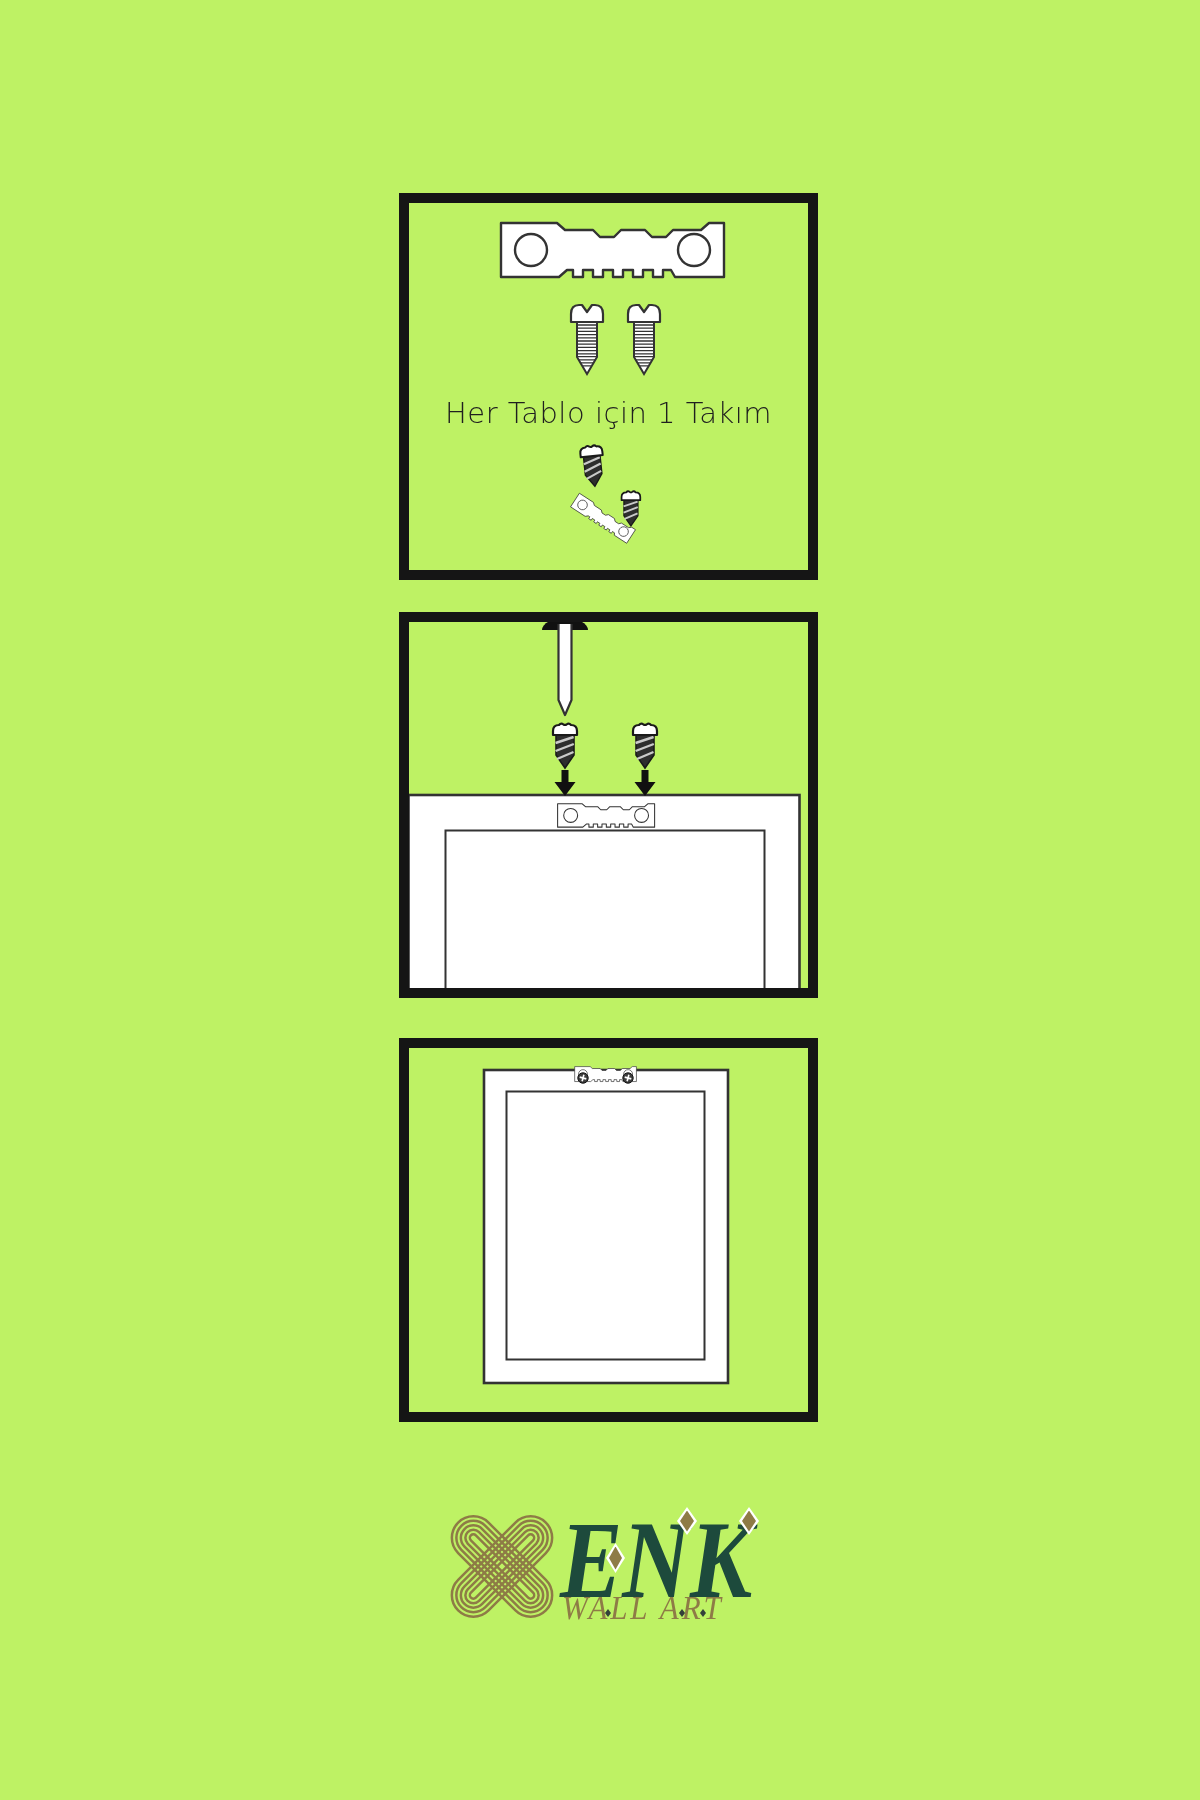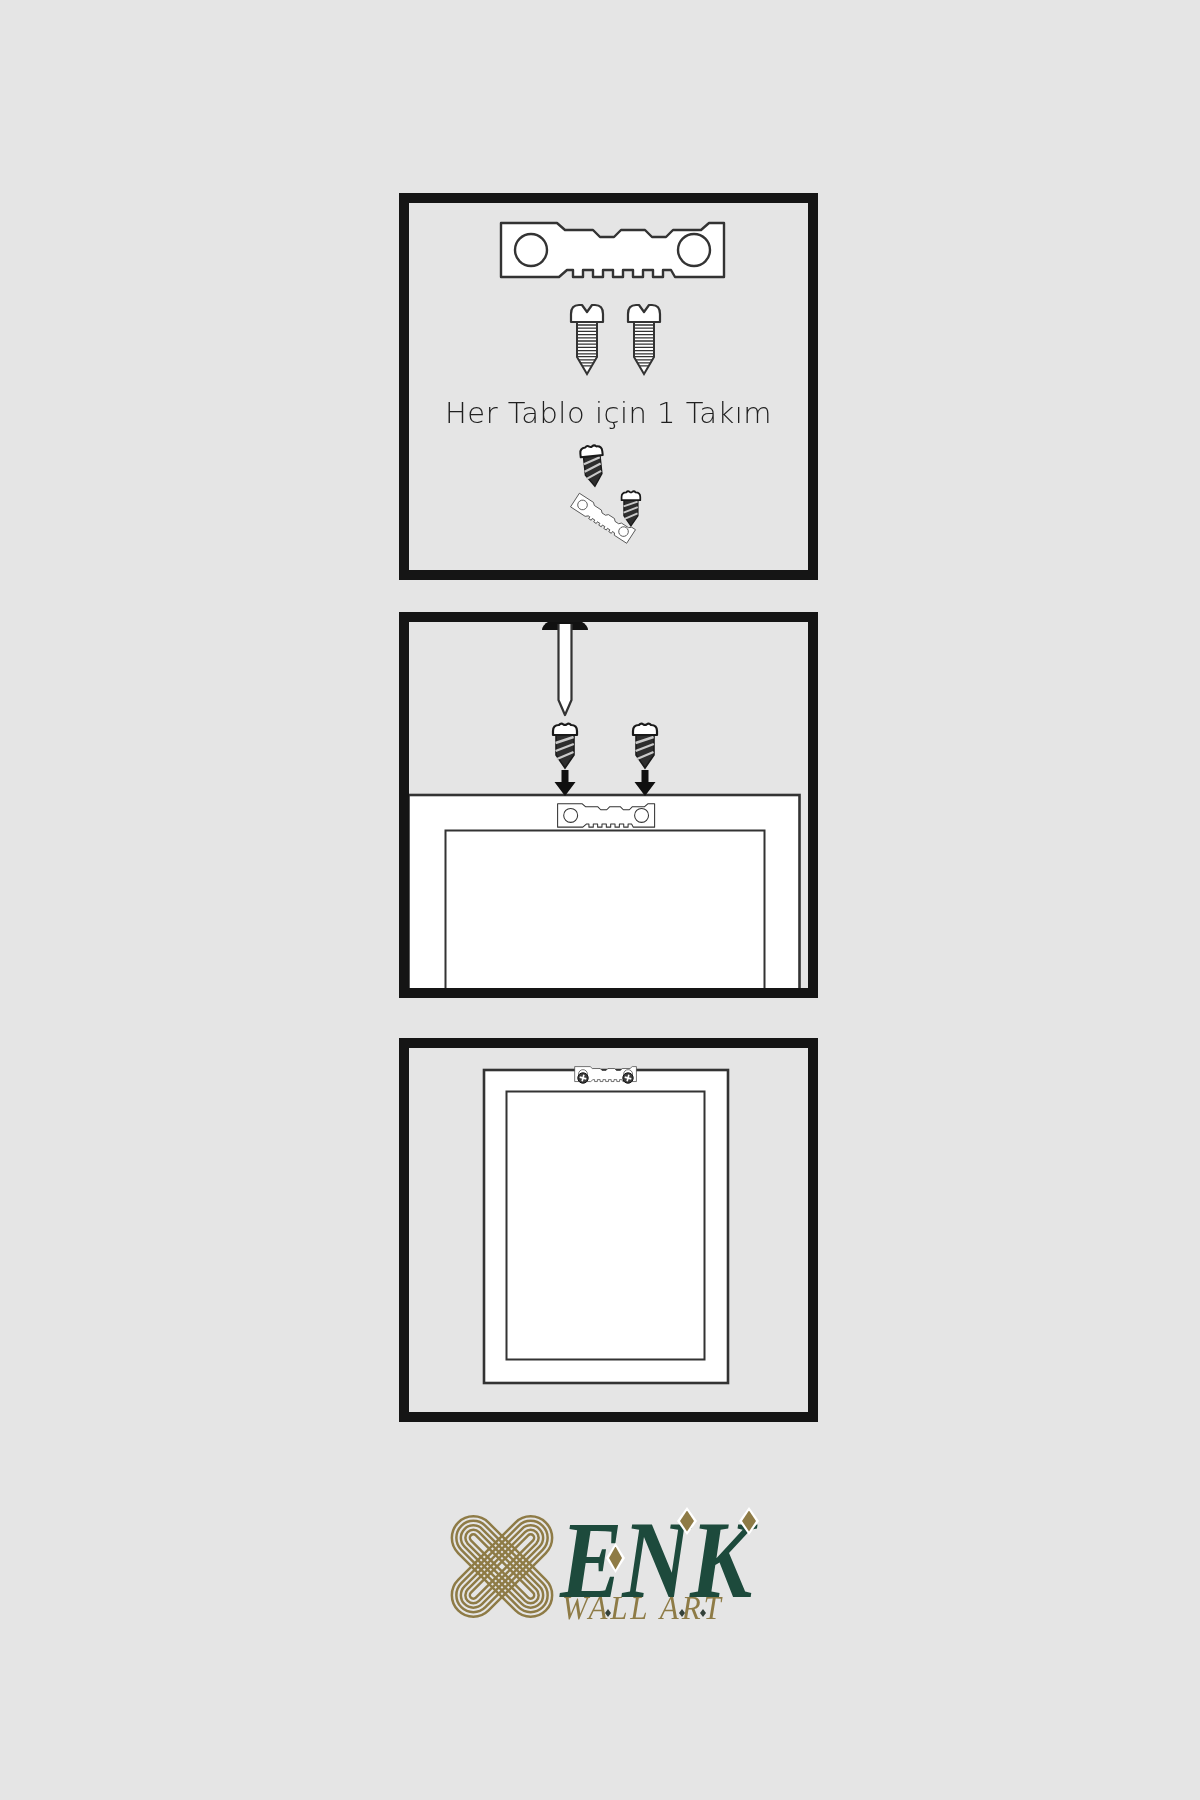--- a/index.html
+++ b/index.html
@@ -1,16 +1,16 @@
 <!DOCTYPE html>
 <html><head>
 <meta charset="utf-8">
 <style>
   html,body{margin:0;padding:0;background:#ffffff;}
-  .page{position:relative;width:1200px;height:1800px;background:#e5e5e5;overflow:hidden;
+  .page{position:relative;width:1200px;height:1800px;background:#bef264;overflow:hidden;
         font-family:"Liberation Sans", sans-serif;}
 
   .panel{position:absolute;}
   .panel svg{position:absolute;left:0;top:0;}
 
   .caption{
     position:absolute;left:0;top:203px;width:100%;
     text-align:center;
     font-family:"DejaVu Sans", sans-serif;
     font-weight:300;

